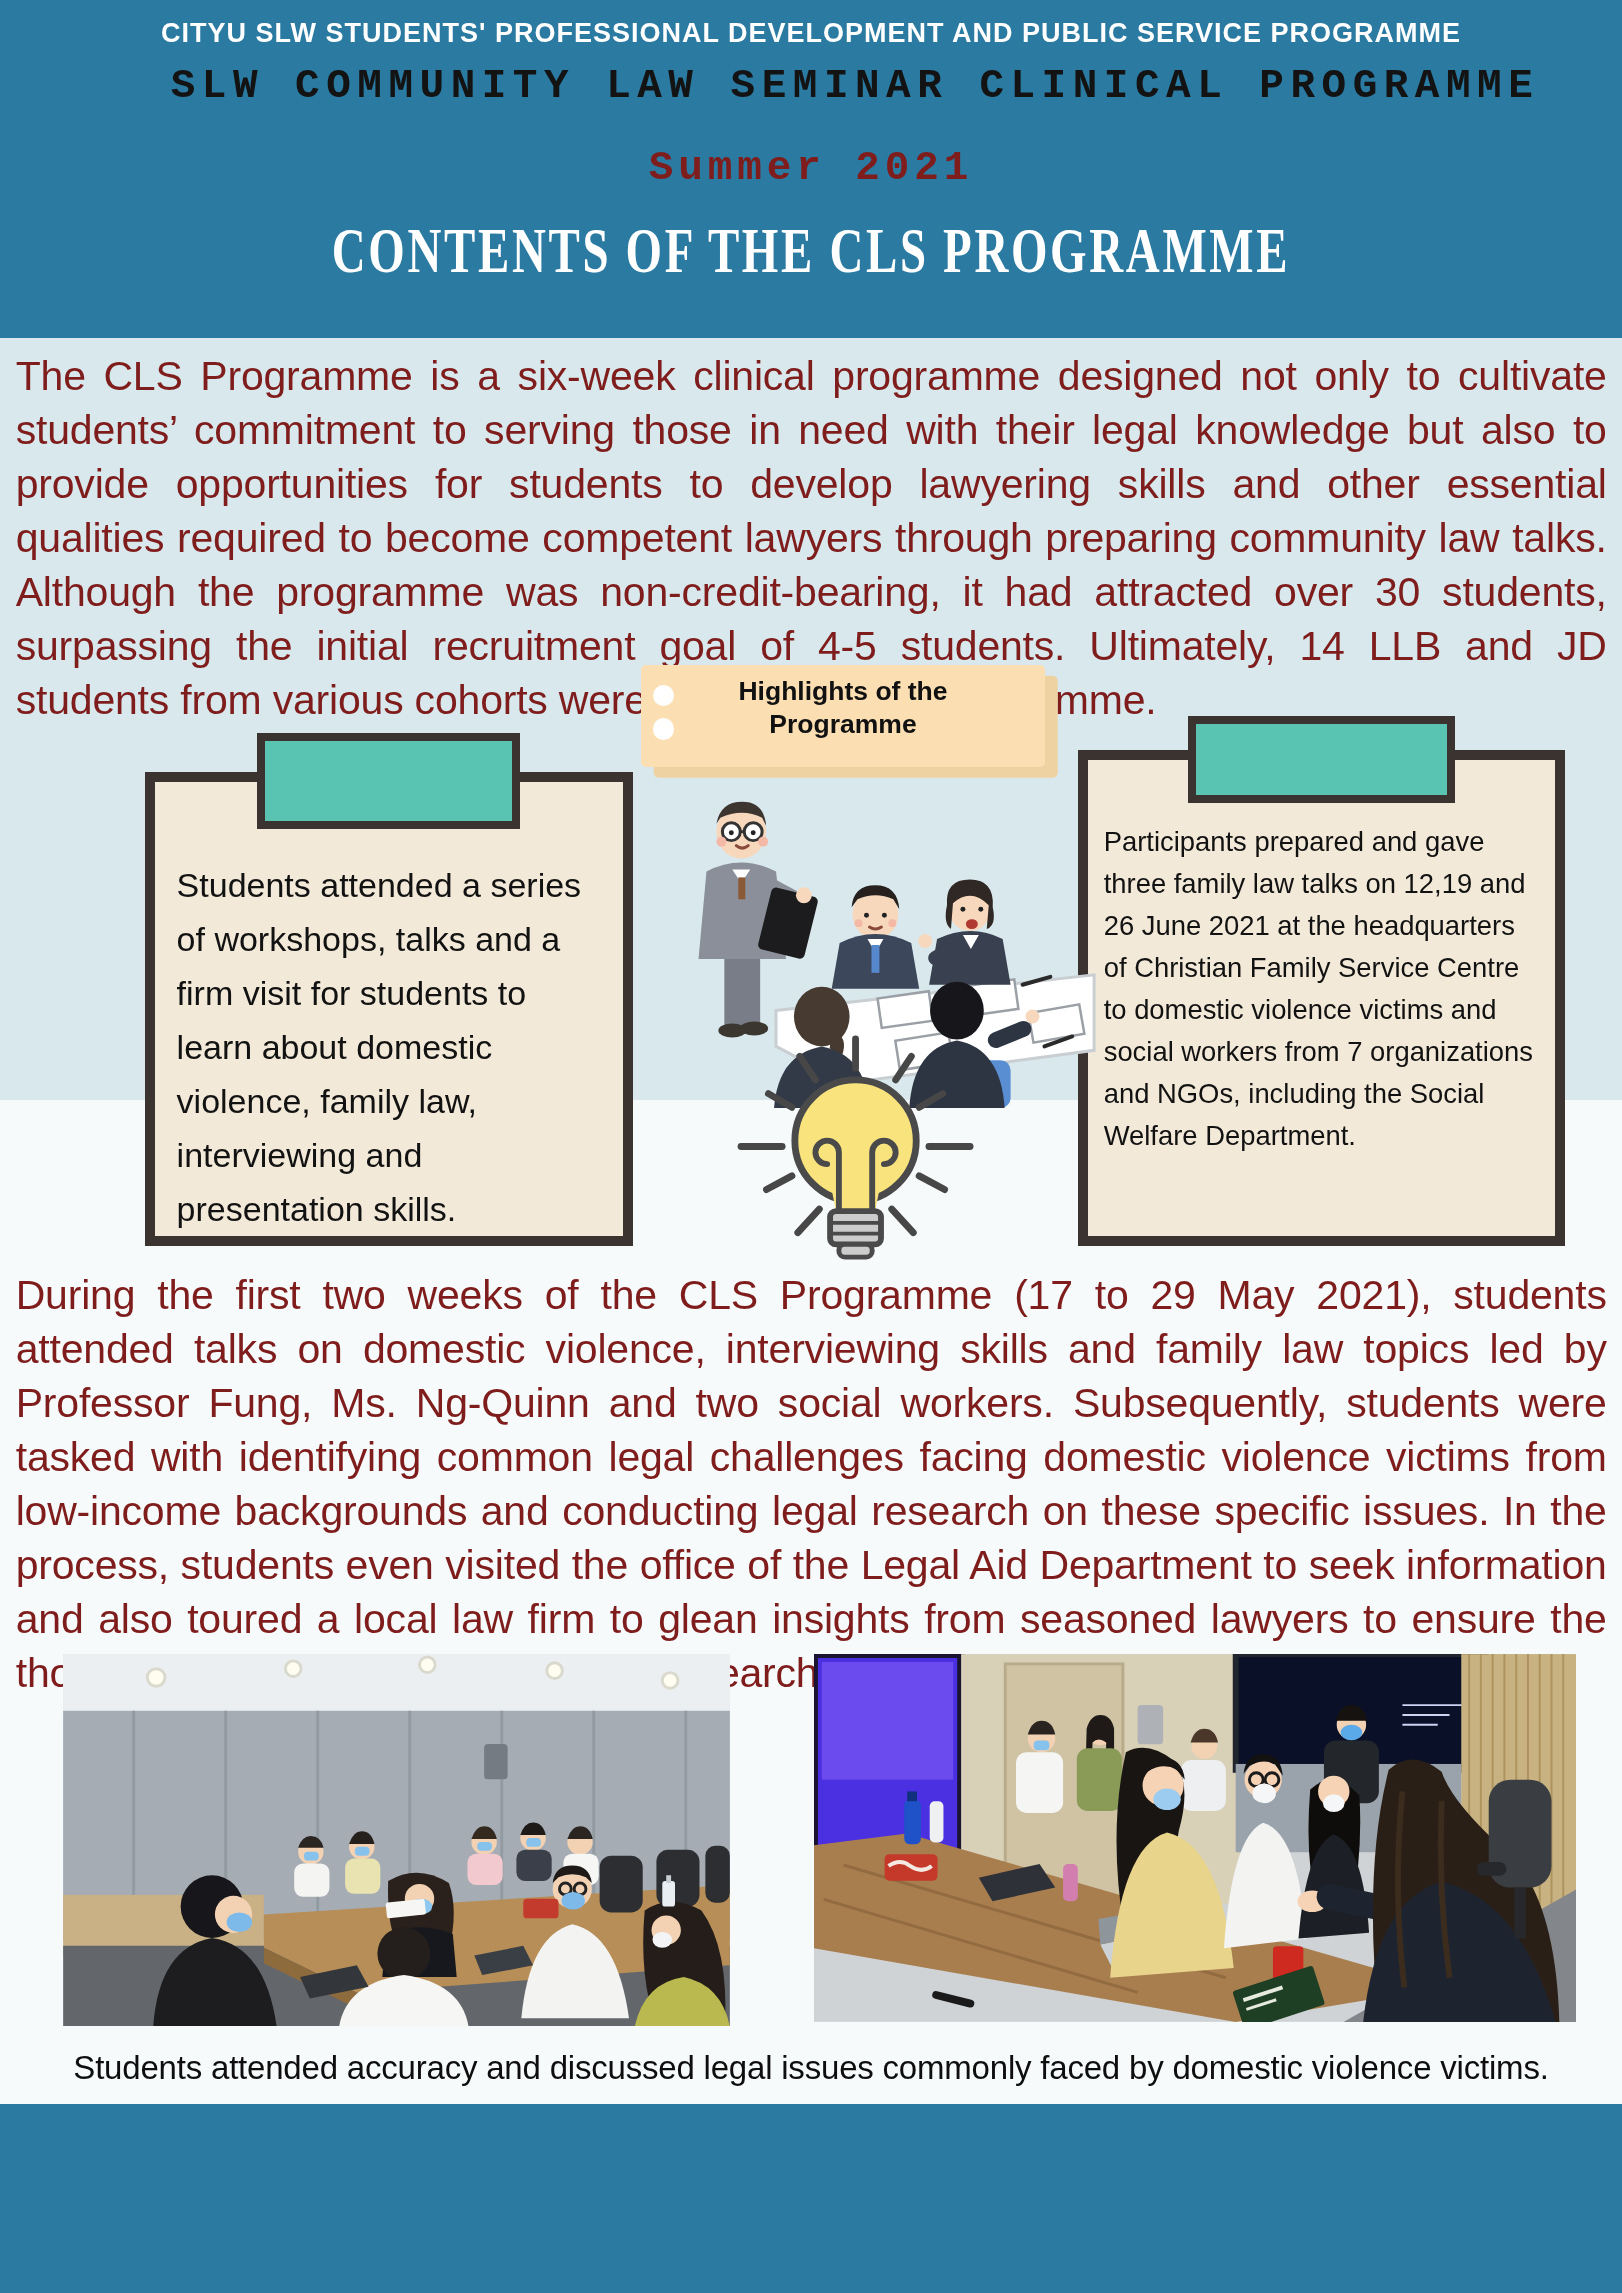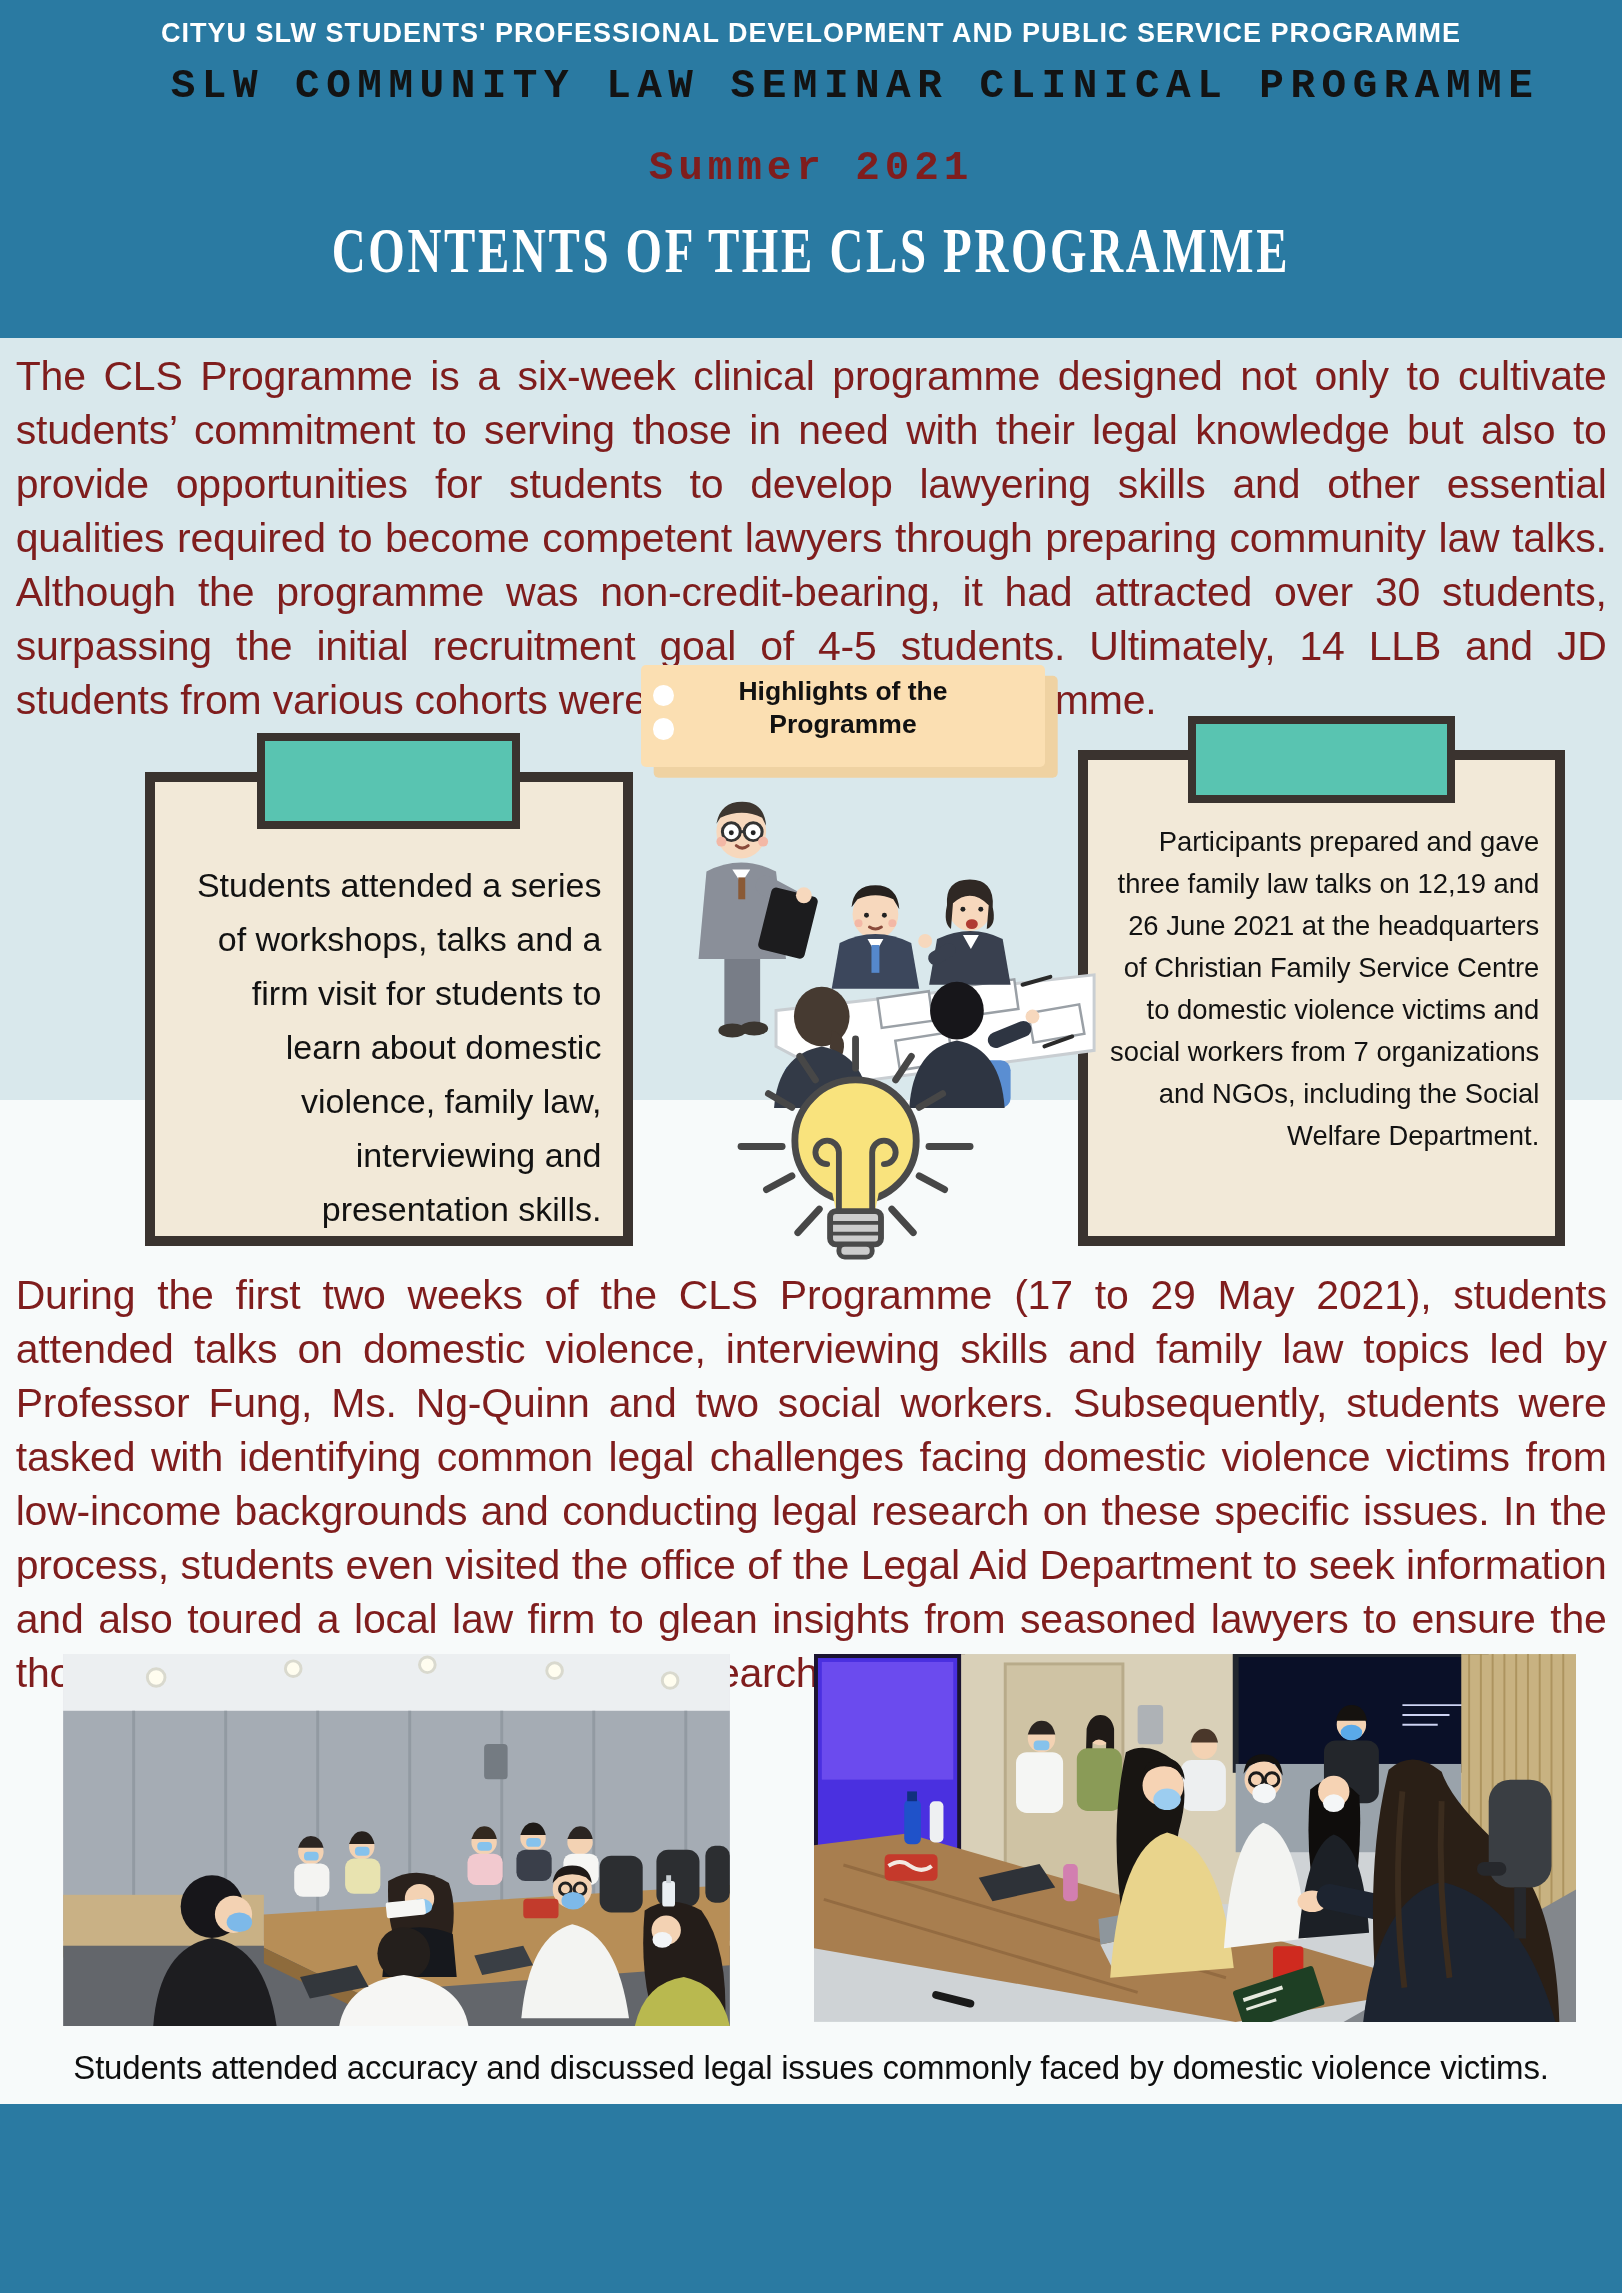--- a/index.html
+++ b/index.html
@@ -31,21 +31,21 @@
   .dot1{top:19.6px;}.dot2{top:53px;}
   .highlights .label{margin:9.8px auto 0;width:314px;text-align:center;font-size:26.5px;line-height:33px;
                      font-weight:700;color:#111111;}
 
   .card{position:absolute;background:#F2E9D8;border:10.8px solid #3A332F;box-sizing:border-box;z-index:2;}
   .card-left{left:145px;top:772px;width:488px;height:474px;}
   .card-right{left:1078px;top:750px;width:487px;height:496px;}
   .tab{position:absolute;background:#59C4B1;border:8.8px solid #3A332F;box-sizing:border-box;z-index:3;}
   .tab-left{left:257px;top:733px;width:263px;height:96px;}
   .tab-right{left:1188px;top:716px;width:267px;height:87px;}
-  .card-text{color:#121212;text-align:right;}
+  .card-text{color:#121212;text-align:left;}
   .card-left .card-text{padding:76px 21.6px 0;font-size:34px;line-height:54px;}
   .card-right .card-text{padding:61px 15.7px 0;font-size:27.4px;line-height:42px;}
 
   .illus{position:absolute;z-index:3;}
   .illus-meeting{left:635px;top:780px;width:461px;height:328px;}
   .illus-bulb{left:737px;top:1031px;width:241px;height:231px;}
   .photo{position:absolute;z-index:2;}
   .photo-left{left:63px;top:1654px;width:667px;height:372px;}
   .photo-right{left:814px;top:1654px;width:762px;height:368px;}
 

